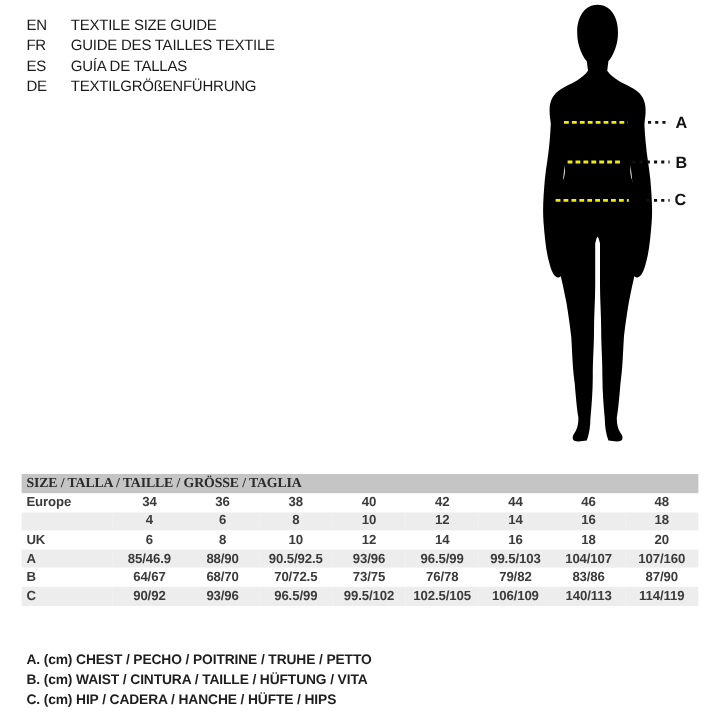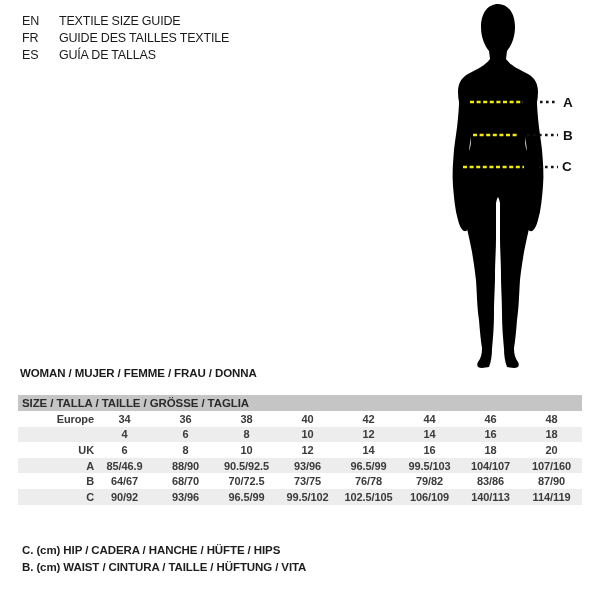--- a/index.html
+++ b/index.html
@@ -20,24 +20,24 @@
   #marker-b { left:563px; top:128px; }
   #marker-c { left:562px; top:159px; }
   
   .section-heading { position:absolute; left:20px; top:367px;
                      font-size:11.5px; font-weight:bold; letter-spacing:-0.1px; }
   
   .size-table { position:absolute; left:18px; top:395px; width:564px;
                 border-collapse:collapse; table-layout:fixed;
                 font-size:11px; font-weight:bold; color:#3b3b3b; letter-spacing:-0.1px; }
   .size-table thead th { background:#c5c5c5; text-align:left; height:16px;
-                         padding-left:4px; font-size:11.5px; color:#2b2b2b; font-weight:bold; }
+                         padding-left:4px; font-size:11.5px; color:#2b2b2b; font-weight:bold;font-family:Liberation Serif, serif; }
   .size-table tbody tr { height:15.6px; }
   .size-table td { padding:0; text-align:center; vertical-align:middle; line-height:12px; }
-  .size-table td.row-label { text-align:right; padding-left:4px; color:#3b3b3b; }
+  .size-table td.row-label { text-align:left; padding-left:4px; color:#3b3b3b; }
   .size-table tr.shaded td { background:#ededed; }
   
   .legend { position:absolute; left:22px; top:544px; }
   .legend-line { height:17px; font-size:11.5px; font-weight:bold; letter-spacing:-0.1px;
                  color:#1e1e1e; white-space:nowrap; }
 </style>
 </head>
 <body>
 
 <div class="page">
@@ -47,20 +47,24 @@
       <span class="title-code">EN</span>
       <span class="title-text">TEXTILE SIZE GUIDE</span>
     </div>
     <div class="title-row">
       <span class="title-code">FR</span>
       <span class="title-text">GUIDE DES TAILLES TEXTILE</span>
     </div>
     <div class="title-row">
       <span class="title-code">ES</span>
       <span class="title-text">GUÍA DE TALLAS</span>
+    </div>
+    <div class="title-row">
+      <span class="title-code">DE</span>
+      <span class="title-text">TEXTILGRÖßENFÜHRUNG</span>
     </div>
   </div>
 
   <svg class="figure-svg" width="180" height="380" viewBox="0 0 180 380">
 
     <path fill="#000000" d="
       M 78 4
       C 88 4 95 13 95 27 C 95 38 91 46 87 51 L 86 59
       C 91 66 99 69 108 74 C 115 78 118 84 118 92
       C 118 100 116 106 115 112 C 113 122 109 130 106 136
@@ -107,21 +111,20 @@
     <line x1="53" y1="135" x2="99" y2="135" stroke="#f2ed00" stroke-width="2.4" stroke-dasharray="4 2.6"></line>
     <line x1="107" y1="135" x2="138" y2="135" stroke="#111111" stroke-width="2.4" stroke-dasharray="2.6 3.4"></line>
     <line x1="43" y1="167" x2="104" y2="167" stroke="#f2ed00" stroke-width="2.4" stroke-dasharray="4 2.6"></line>
     <line x1="119" y1="167" x2="138" y2="167" stroke="#111111" stroke-width="2.4" stroke-dasharray="2.6 3.4"></line>
   </svg>
 
   <div id="marker-a" class="marker-label">A</div>
   <div id="marker-b" class="marker-label">B</div>
   <div id="marker-c" class="marker-label">C</div>
 
-  <div class="section-heading">WOMAN / MUJER / FEMME / FRAU / DONNA</div>
 
   <table class="size-table">
     <colgroup>
       <col style="width:76px">
         <col>
         <col>
         <col>
         <col>
         <col>
         <col>
@@ -197,17 +200,18 @@
         <td>99.5/102</td>
         <td>102.5/105</td>
         <td>106/109</td>
         <td>140/113</td>
         <td>114/119</td>
       </tr>
     </tbody>
   </table>
 
   <div class="legend">
+    <div class="legend-line">A. (cm) CHEST / PECHO / POITRINE / TRUHE / PETTO</div>
+    <div class="legend-line">B. (cm) WAIST / CINTURA / TAILLE / HÜFTUNG / VITA</div>
     <div class="legend-line">C. (cm) HIP / CADERA / HANCHE / HÜFTE / HIPS</div>
-    <div class="legend-line">B. (cm) WAIST / CINTURA / TAILLE / HÜFTUNG / VITA</div>
   </div>
 
 </div>
 
 </body></html>

